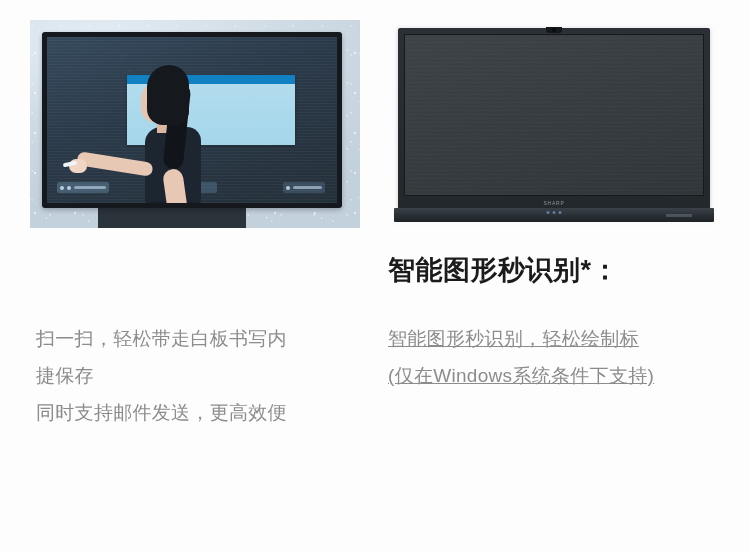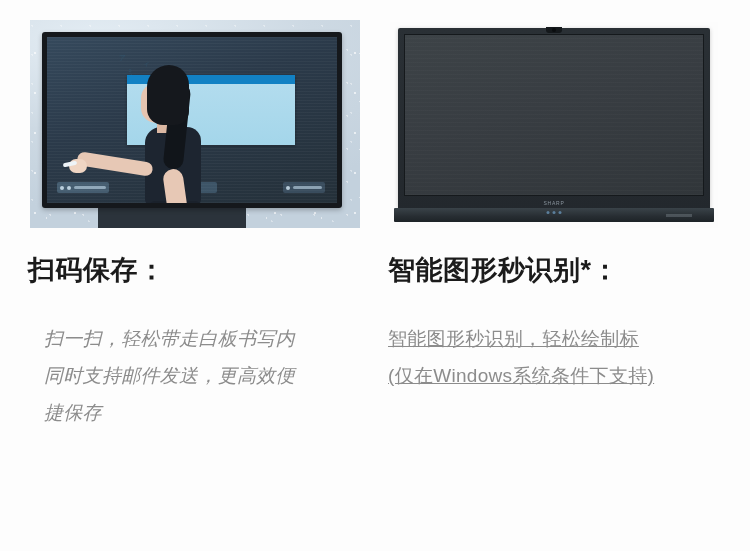--- a/index.html
+++ b/index.html
@@ -318,21 +318,21 @@
   .heading-left  { left: 28px; top: 252px; }
   .heading-right { left: 13px; top: 252px; }
 
   .body-text {
     position: absolute;
     font-size: 19px;
     line-height: 37px;
     color: #8c8c8c;
     letter-spacing: .3px;
   }
-  .body-left  { left: 44px; top: 320px; width: 330px; font-style: italic; }
+  .body-left  { left: 36px; top: 320px; width: 330px; }
   .body-right { left: 13px; top: 320px; width: 345px; text-decoration: underline; }
   .body-text p { margin: 0; }
 </style>
 </head>
 <body>
 
 <div class="page">
   <div class="columns">
 
     <div class="col">
@@ -379,26 +379,25 @@
               <div class="p-arm2"></div>
               <div class="p-arm"></div>
               <div class="p-hand"></div>
               <div class="p-pen"></div>
             </div>
 
           </div>
         </div>
       </div>
 
-      <div class="heading heading-left">扫码保存：</div>
 
       <div class="body-text body-left">
         <p>扫一扫，轻松带走白板书写内</p>
+        <p>捷保存</p>
         <p>同时支持邮件发送，更高效便</p>
-        <p>捷保存</p>
       </div>
     </div>
 
     <div class="col">
 
       <div class="media media-right">
         <div class="disp-shadow"></div>
 
         <div class="disp-frame">
           <div class="disp-cam"></div>

